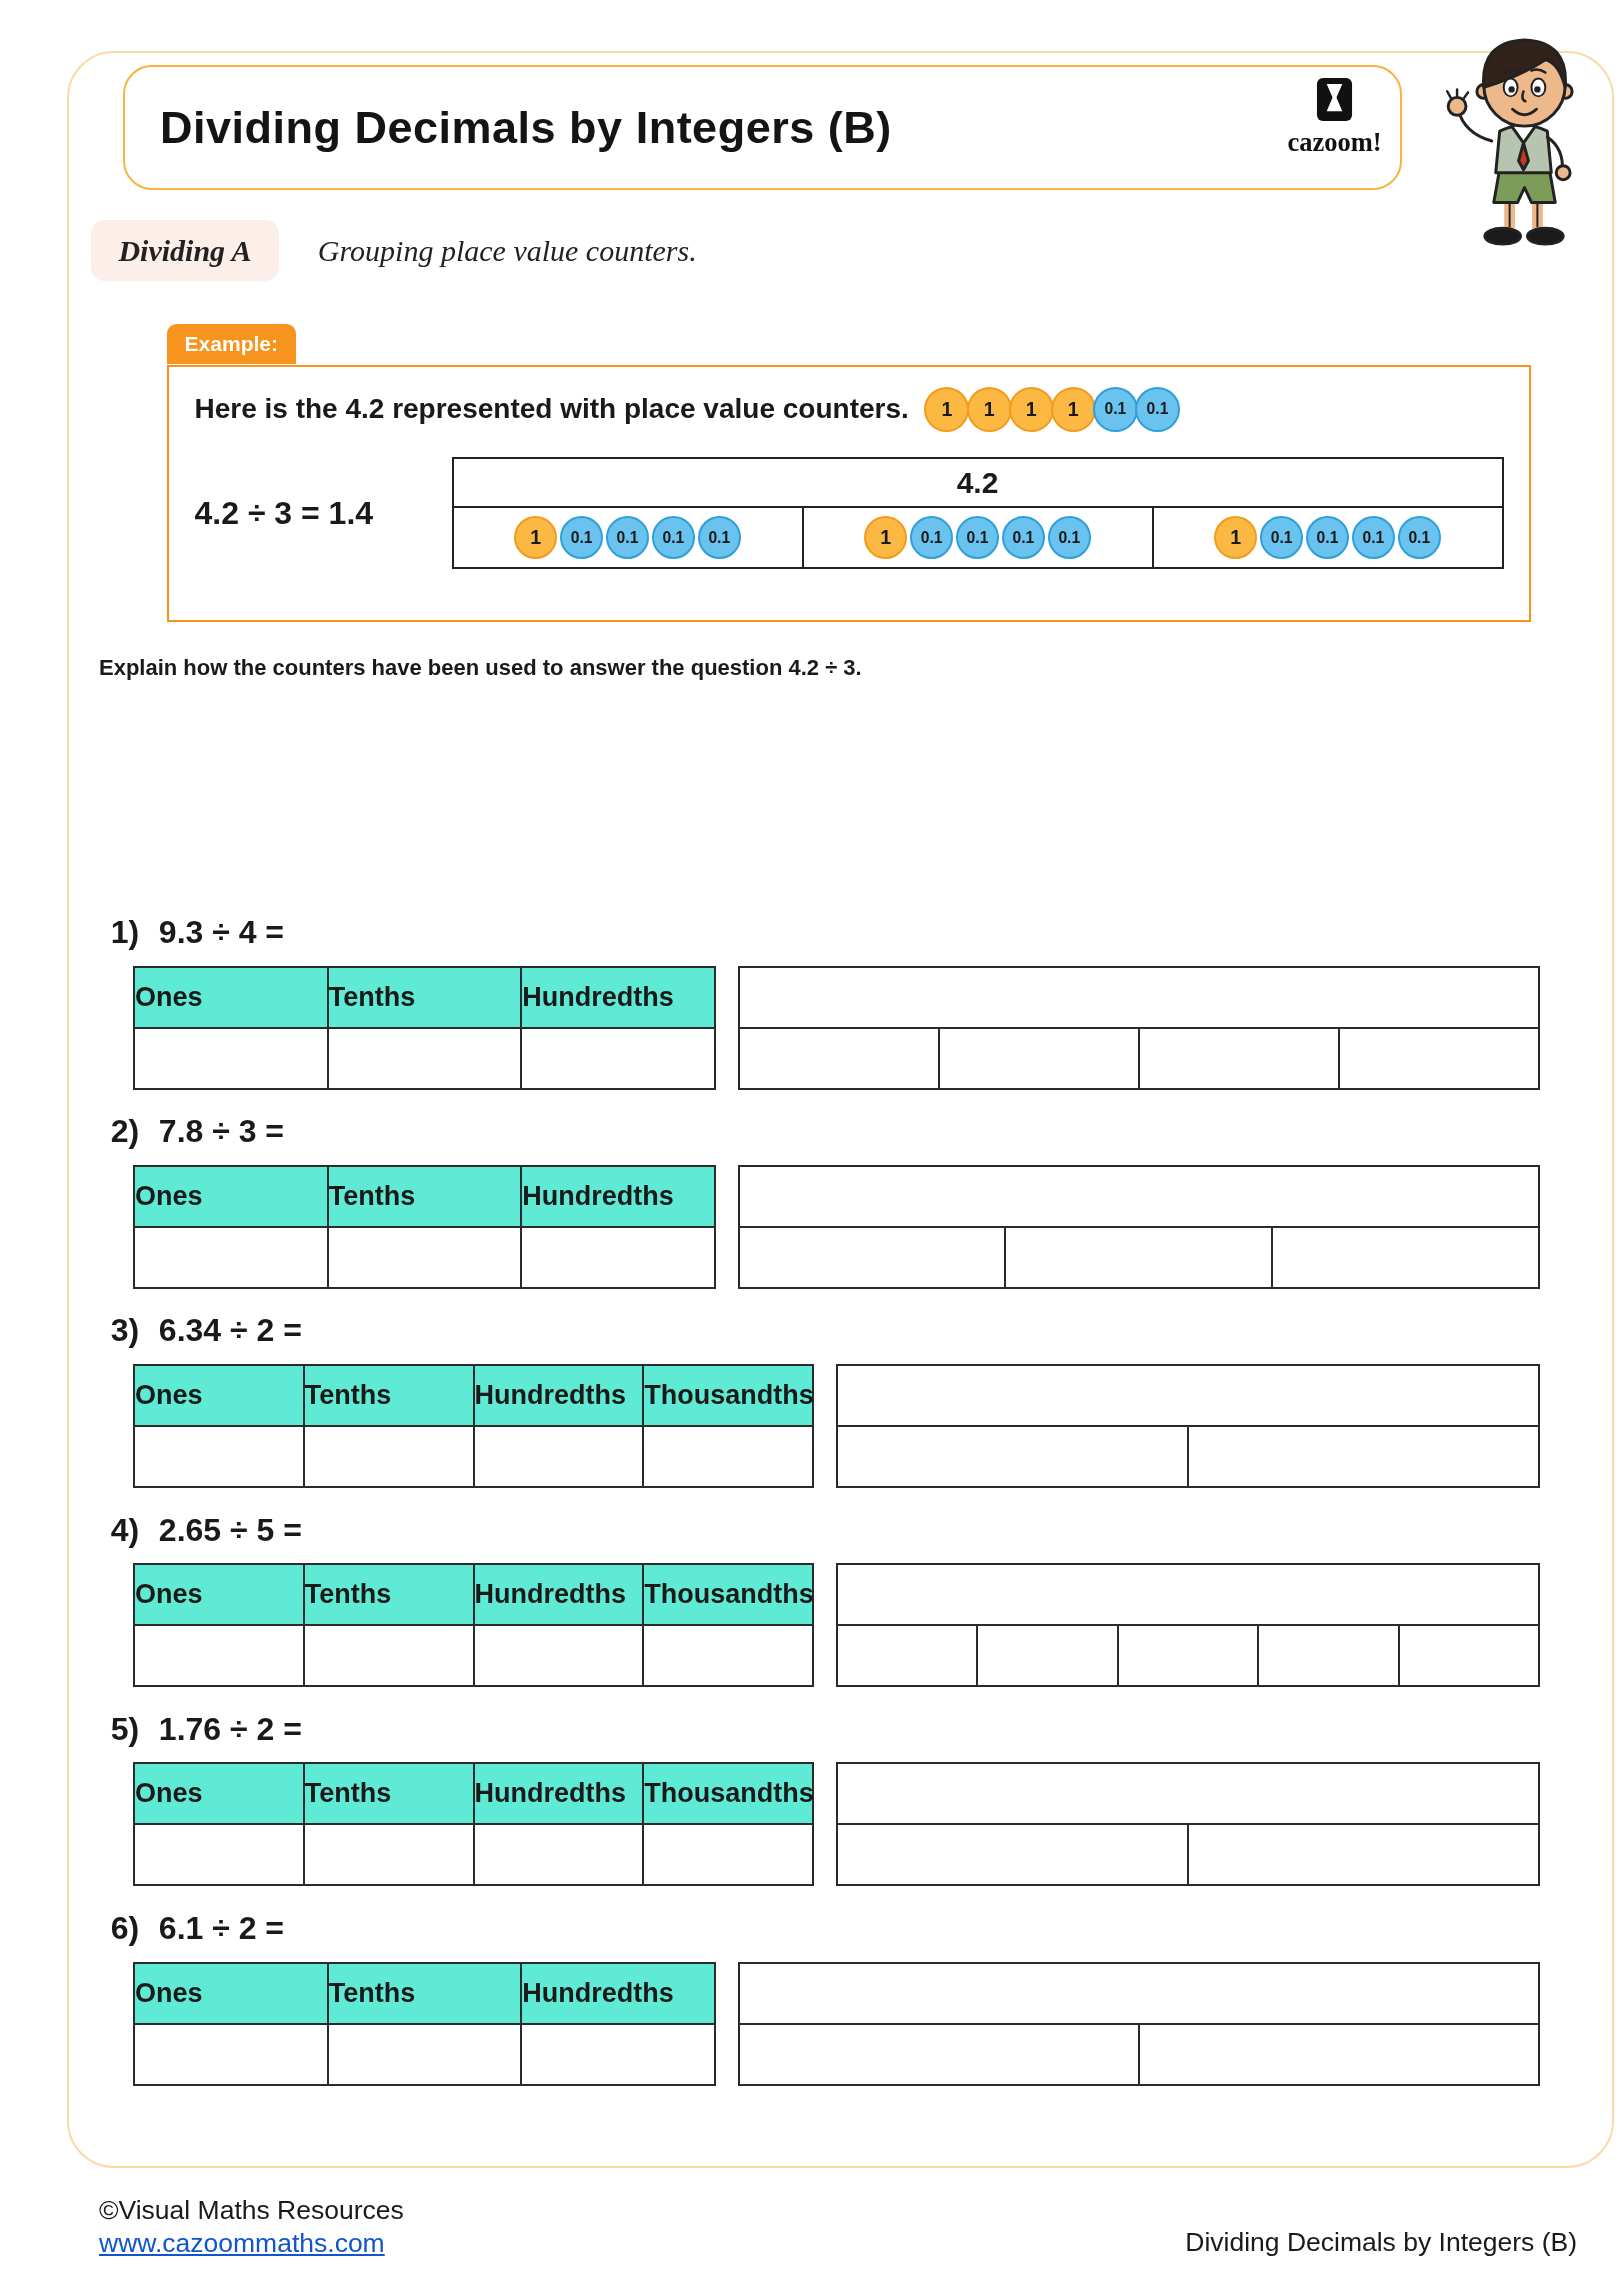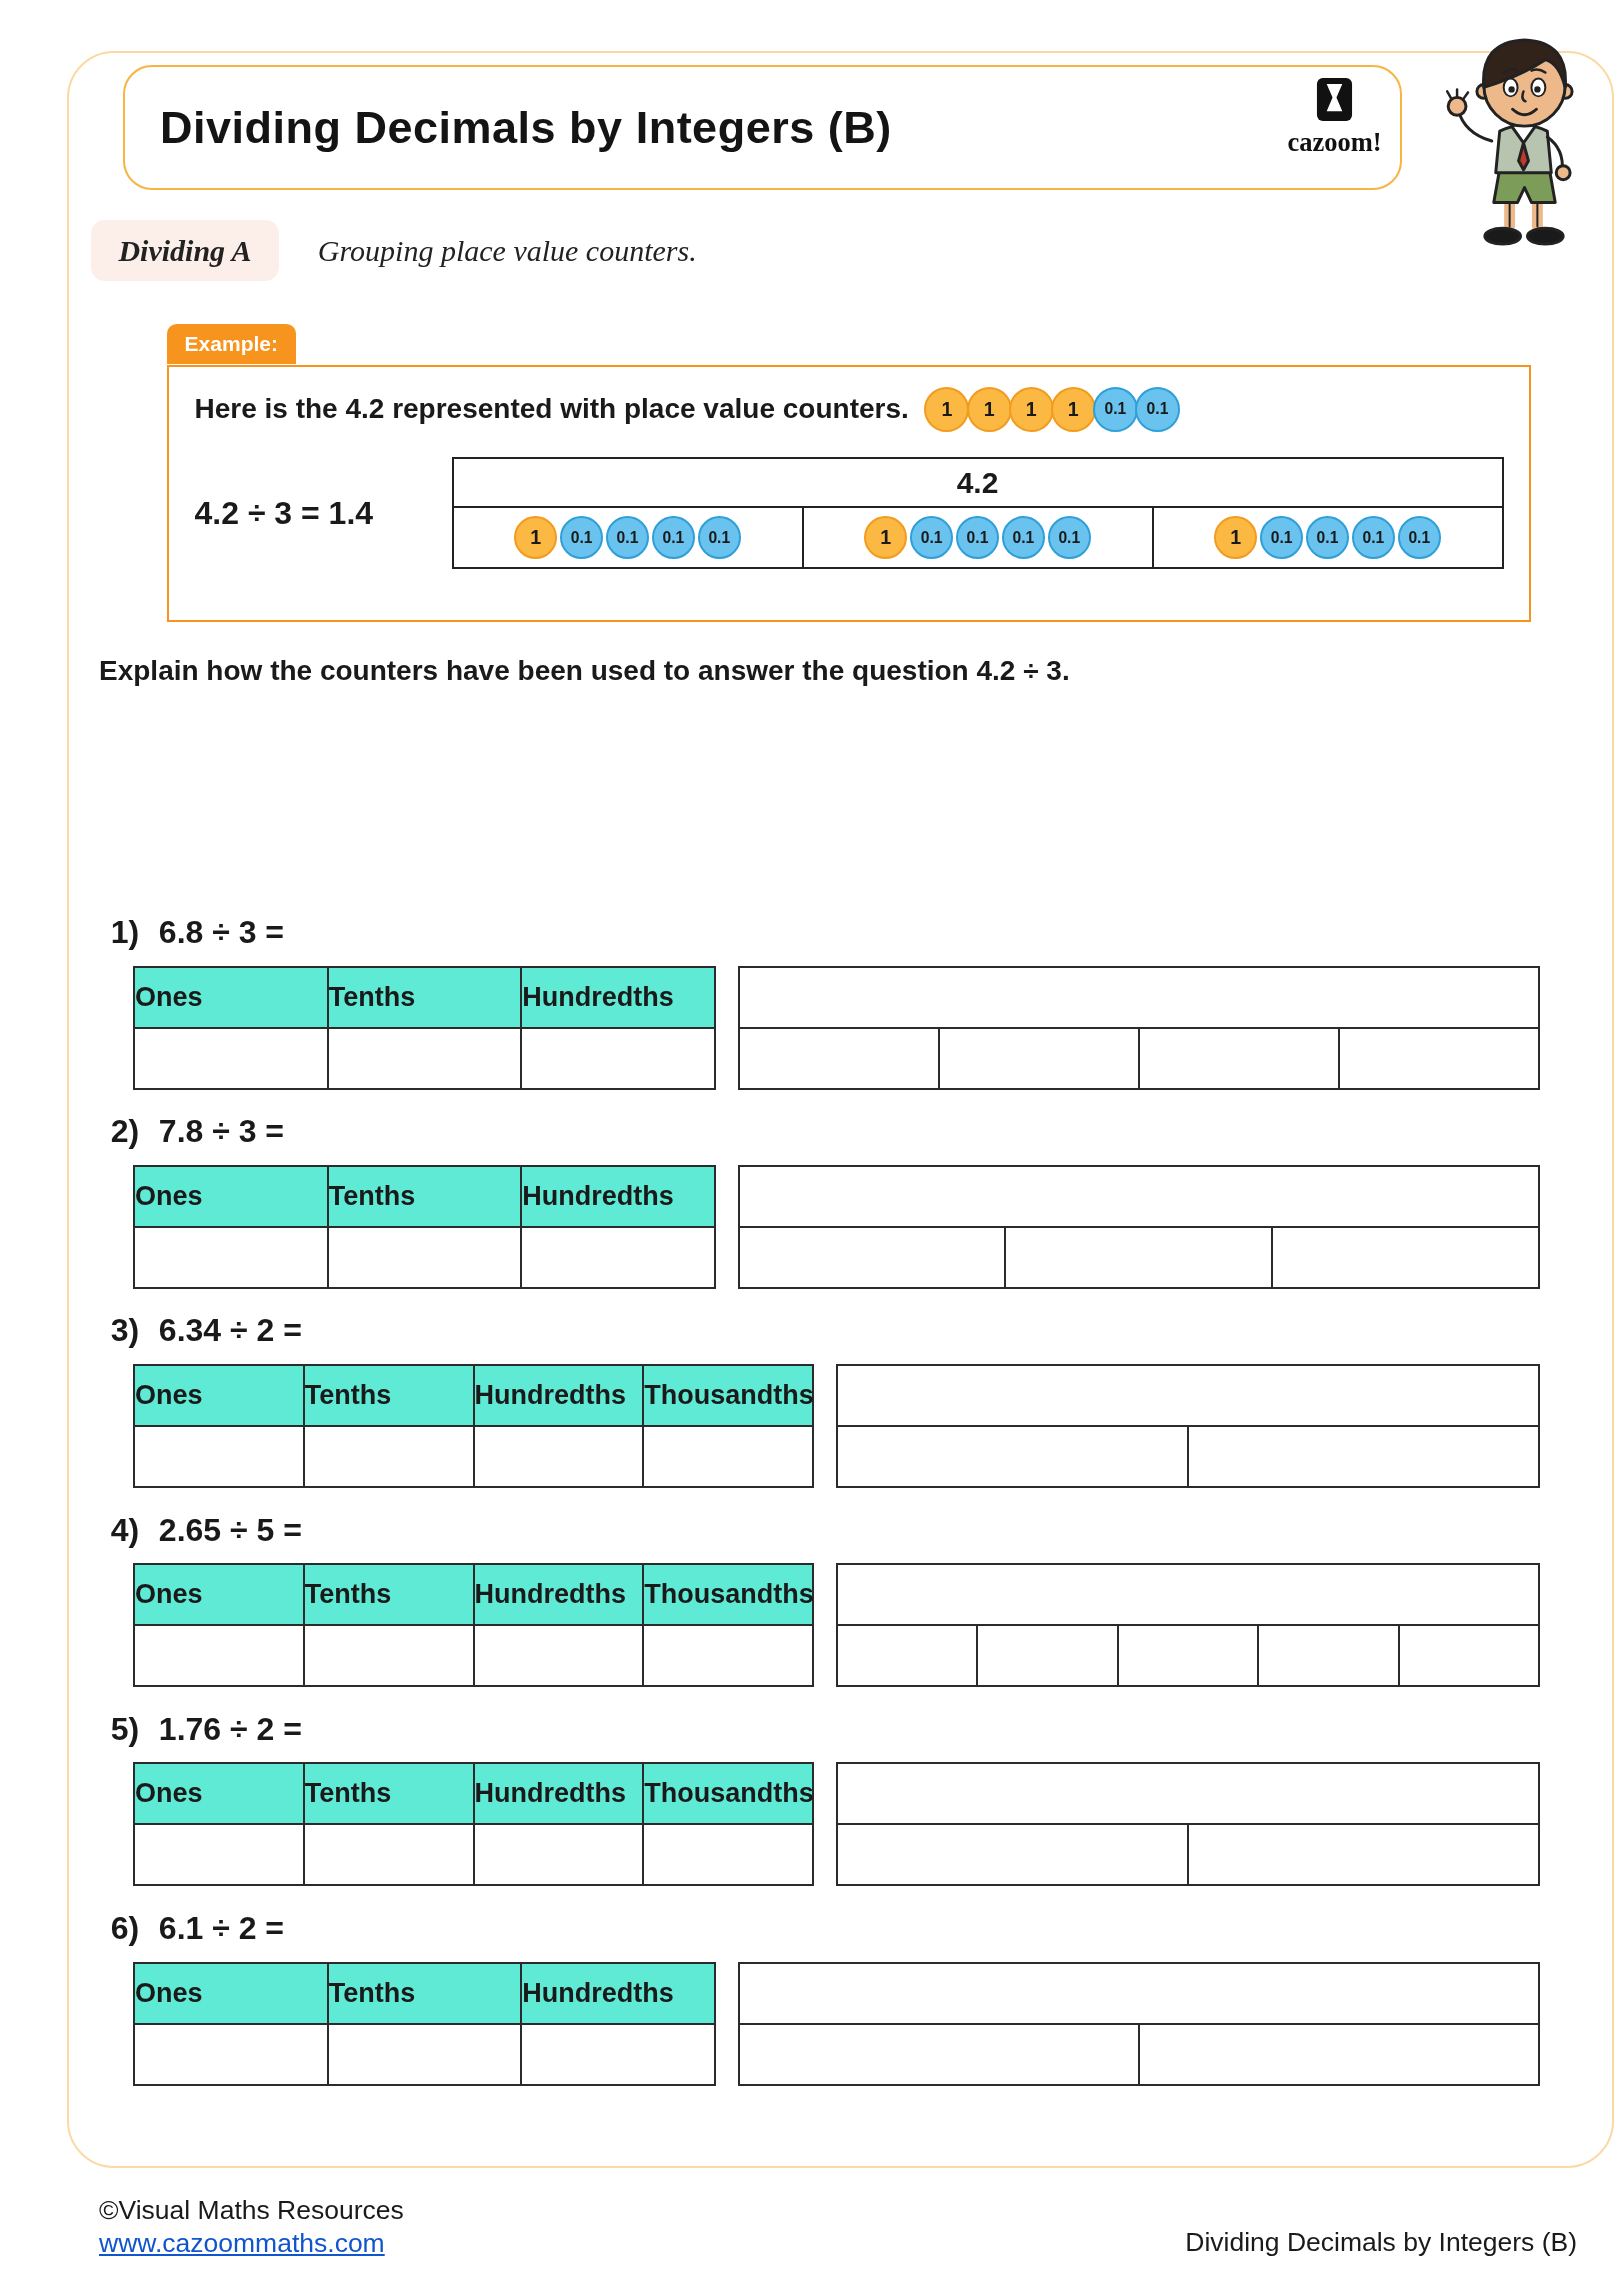--- a/index.html
+++ b/index.html
@@ -103,21 +103,21 @@
     border-radius:50%; font-weight:bold; flex:none;
     width:45px; height:45px;
   }
   .counter.one  { background:#FBB843; border:2px solid #F29C1F; font-size:19.6px; }
   .counter.tenth{ background:#6AC2EE; border:2px solid #2F9FD8; font-size:15.7px; }
   .example-bar-cell .counter { width:43px; height:43px; }
 
   
   .explain {
     position:absolute; left:69px; top:655px;
-    font-weight:bold; font-size:28px;
+    font-weight:bold; font-size:22px;
   }
   .instructions {
     position:absolute; left:69px; top:826px;
     font-weight:bold; font-size:30px; line-height:1.35;
   }
 
   
   .questions { position:absolute; left:69px; top:914px; width:1441px; }
   .question { margin-bottom:23.5px; }
   .q-label {
@@ -256,21 +256,21 @@
       </div>
     </div>
   </div>
 
   <div class="explain">Explain how the counters have been used to answer the question 4.2 ÷ 3.</div>
 
   <div class="questions">
   <div class="question">
     <div class="q-label">
       <span>1)</span>
-      <span>6.8 ÷ 3 =</span>
+      <span>9.3 ÷ 4 =</span>
     </div>
     <div class="q-row">
       <table class="pv-table" style="width: 583px;">
         <thead>
               <tr>
                 <th>Ones</th>
                 <th>Tenths</th>
                 <th>Hundredths</th>
               </tr>
             </thead>

